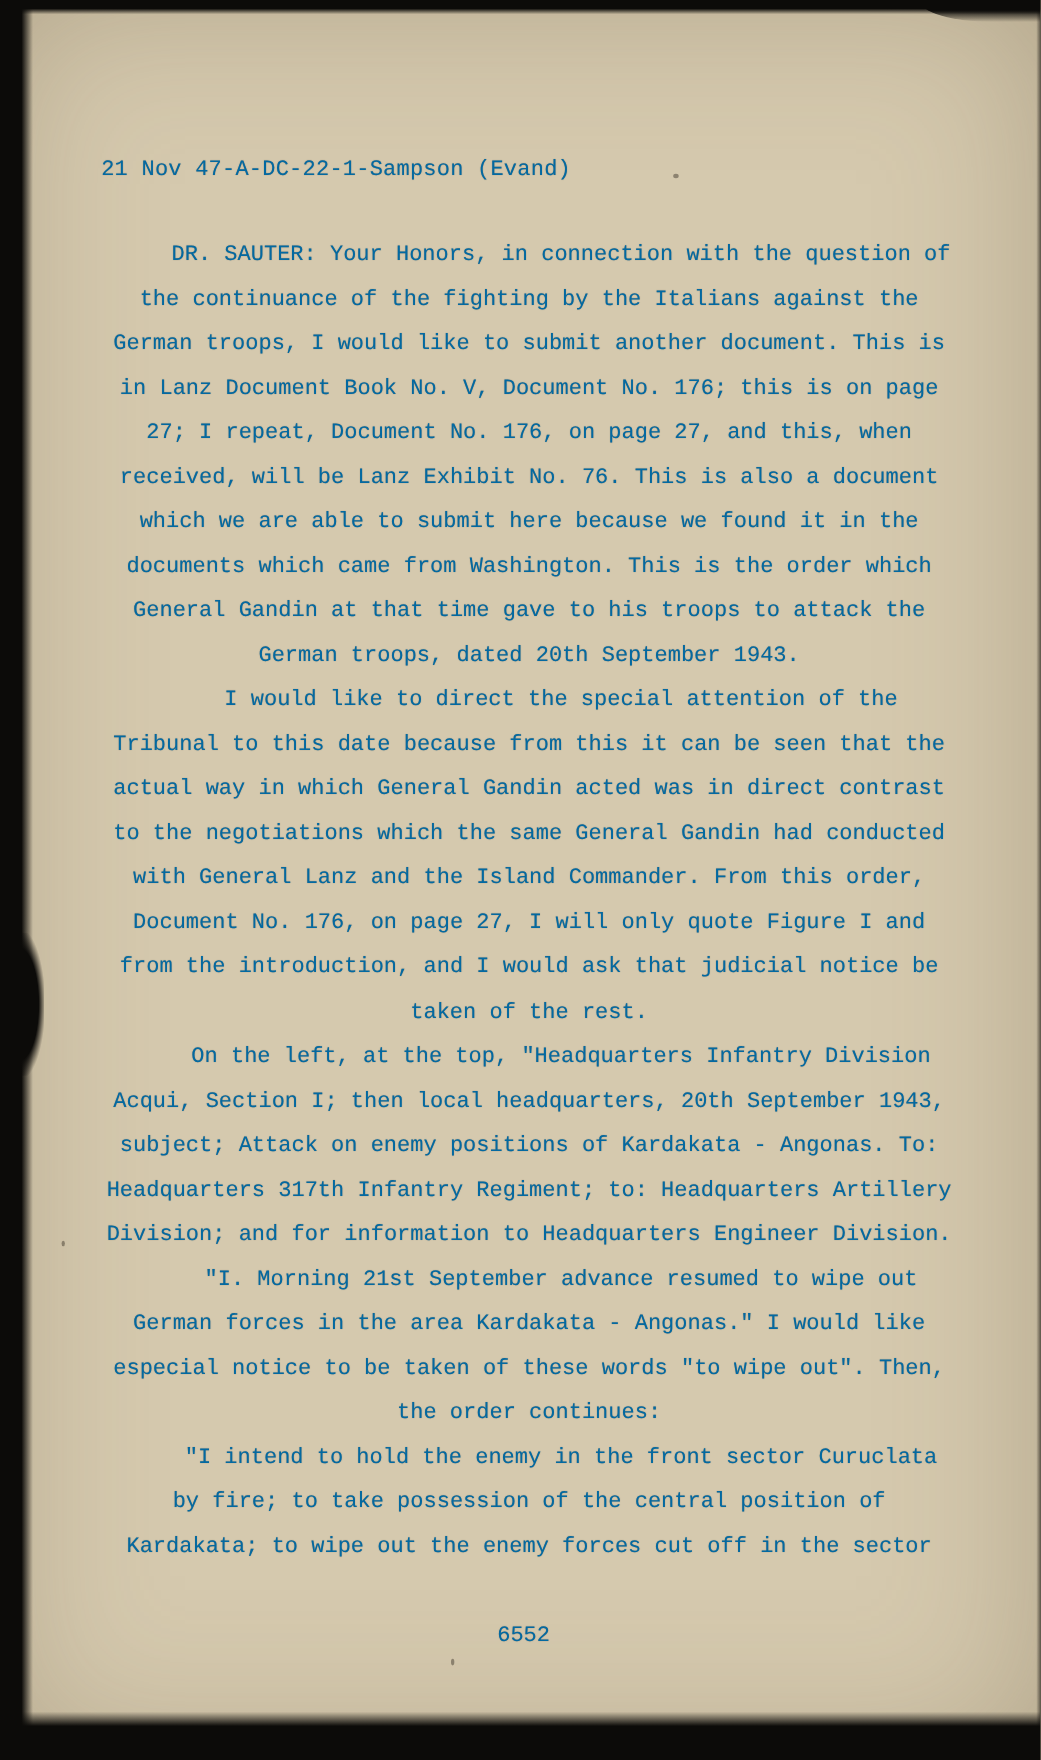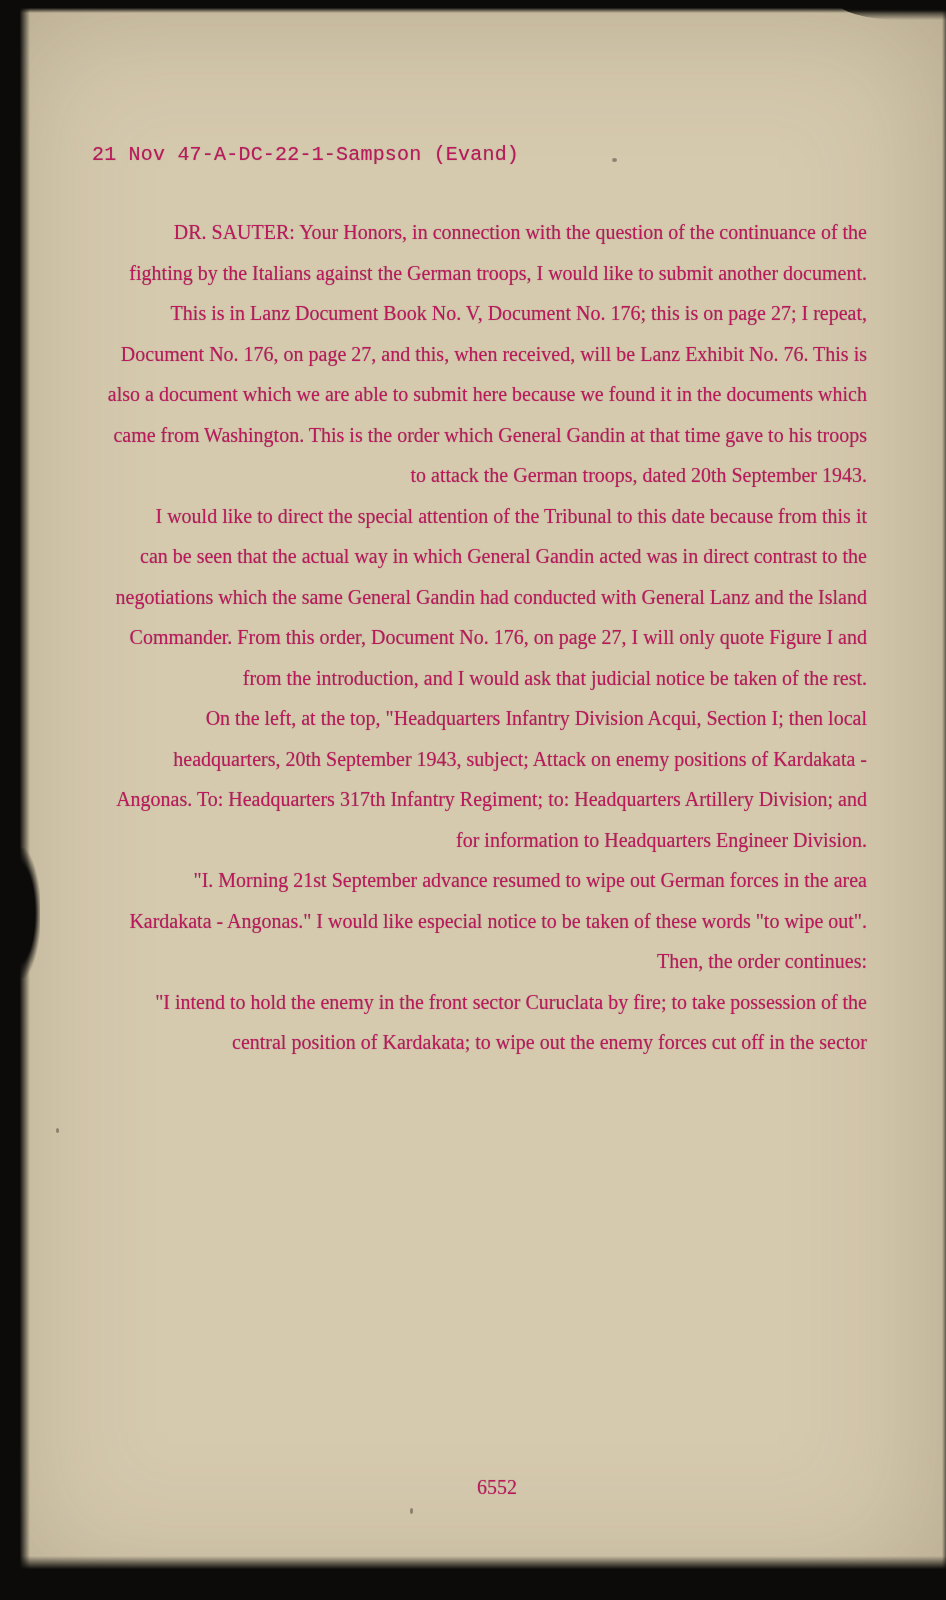--- a/index.html
+++ b/index.html
@@ -10,21 +10,21 @@
   }
   .scan {
     position: relative;
     width: 946px;
     height: 1600px;
     margin: 0 auto;
     background: #d5c9ae;
     overflow: hidden;
     box-shadow: inset 0 0 140px rgba(110, 95, 70, 0.35);
     font-family: "Liberation Mono", "DejaVu Sans Mono", monospace;
-    color: #be185d;
+    color: #0369a1;
   }
   
   .edge { position: absolute; pointer-events: none; }
   .edge.top {
     left: 0; top: 0; width: 100%; height: 13px;
     background: linear-gradient(to bottom, #0c0b09 60%, rgba(12,11,9,0));
   }
   .edge.top-right {
     right: 0; top: 0; width: 110px; height: 20px;
     background: linear-gradient(to bottom, #0c0b09 45%, rgba(12,11,9,0));
@@ -68,31 +68,29 @@
     position: absolute;
     left: 95px; top: 212px;
     width: 772px;
     font-size: 20px;
     line-height: 40.5px;
     text-shadow: 0 0 1px rgba(64,59,51,0.45);
   }
   .body-block p {
     margin: 0;
     text-indent: 58px;
-    text-align: right;
-    font-family: Liberation Serif, serif;
+    text-align: center;
   }
   .footer-block {
     position: absolute;
-    left: 111px; top: 1476px;
+    left: 90px; top: 1476px;
     width: 772px;
     text-align: center;
     font-size: 20px;
     text-shadow: 0 0 1px rgba(64,59,51,0.45);
-    font-family: Liberation Serif, serif;
   }
 </style>
 </head>
 <body>
 
 <div class="scan">
 
   <div class="edge top"></div>
   <div class="edge top-right"></div>
   <div class="edge left"></div>

